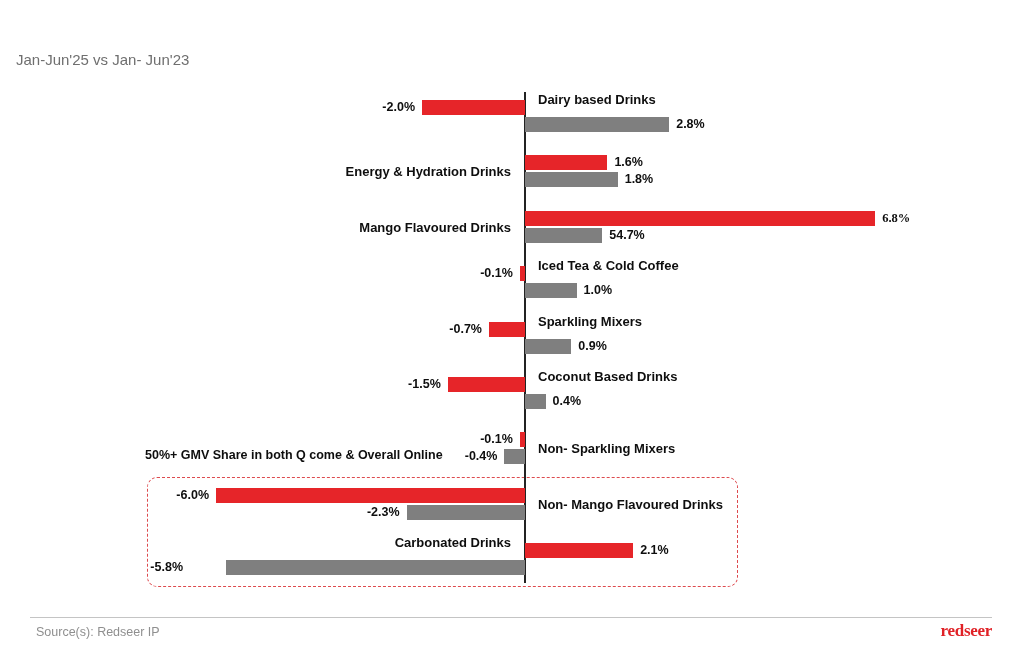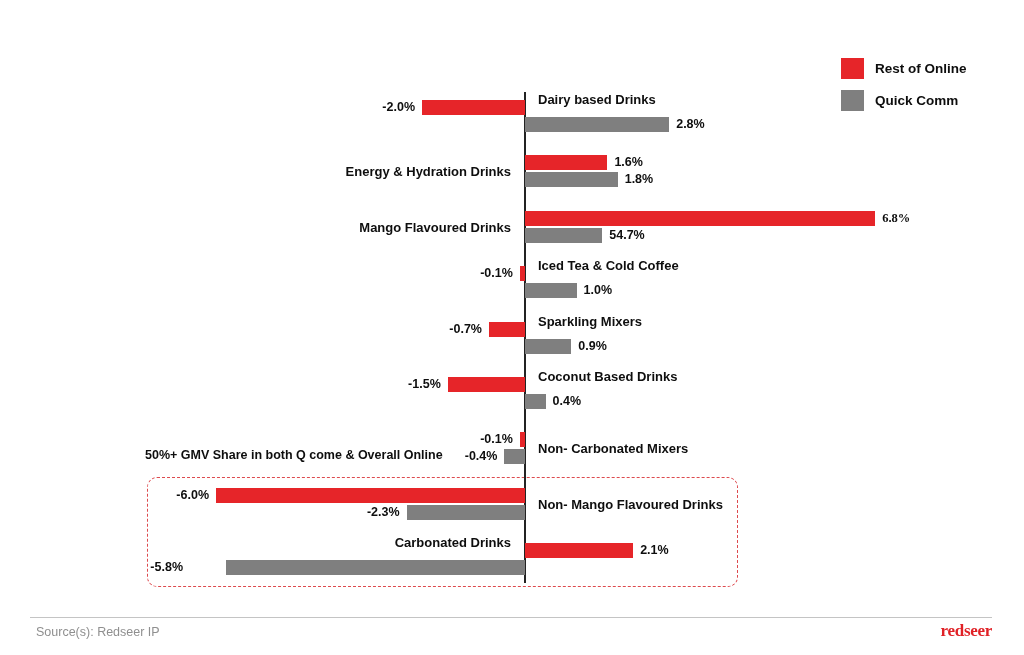--- a/index.html
+++ b/index.html
@@ -20,31 +20,22 @@
   .annotation{position:absolute;left:145px;top:448px;font-size:12.5px;font-weight:700;color:#0e0e0e;white-space:nowrap;}
   .hl-box{position:absolute;left:147px;top:477px;width:591px;height:110px;border:1.5px dashed #dd4a4e;border-radius:10px;box-sizing:border-box;}
   .footer-line{position:absolute;left:30px;top:617px;width:962px;height:1px;background:#c4c4c4;}
   .source{position:absolute;left:36px;top:625px;font-size:12.5px;color:#8f8f8f;}
   .logo{position:absolute;right:32px;top:621px;font-family:"Liberation Serif",serif;font-size:17px;font-weight:700;color:#e02126;letter-spacing:-.3px;}
 </style>
 </head>
 <body>
 
 <div class="canvas">
+  <div class="subtitle">Jan-Jun'25 vs Jan- Jun'23</div>
 
-  <div class="legend">
-    <div class="legend-row">
-      <div class="legend-swatch" style="background: rgb(230, 37, 41);"></div>
-      <div class="legend-label">Rest of Online</div>
-    </div>
-    <div class="legend-row">
-      <div class="legend-swatch" style="background: rgb(127, 127, 127);"></div>
-      <div class="legend-label">Quick Comm</div>
-    </div>
-  </div>
 
   <div class="hl-box"></div>
   <div class="axis"></div>
   <div id="plot">
       <div class="bar" style="left: 422px; top: 100px; width: 103px; background: rgb(230, 37, 41);"></div>
       <div class="bar" style="left: 525px; top: 117px; width: 144.2px; background: rgb(127, 127, 127);"></div>
       <span class="val" style="right: 609px; top: 100px;">-2.0%</span>
       <span class="val" style="left: 676.2px; top: 117px;">2.8%</span>
       <span class="cat" style="top: 92px; left: 538px;">Dairy based Drinks</span>
       <div class="bar" style="left: 525px; top: 155px; width: 82.4px; background: rgb(230, 37, 41);"></div>
@@ -69,21 +60,21 @@
       <span class="cat" style="top: 314px; left: 538px;">Sparkling Mixers</span>
       <div class="bar" style="left: 447.75px; top: 377px; width: 77.25px; background: rgb(230, 37, 41);"></div>
       <div class="bar" style="left: 525px; top: 394px; width: 20.6px; background: rgb(127, 127, 127);"></div>
       <span class="val" style="right: 583.25px; top: 377px;">-1.5%</span>
       <span class="val" style="left: 552.6px; top: 394px;">0.4%</span>
       <span class="cat" style="top: 369px; left: 538px;">Coconut Based Drinks</span>
       <div class="bar" style="left: 519.85px; top: 432px; width: 5.15px; background: rgb(230, 37, 41);"></div>
       <div class="bar" style="left: 504.4px; top: 449px; width: 20.6px; background: rgb(127, 127, 127);"></div>
       <span class="val" style="right: 511.15px; top: 432px;">-0.1%</span>
       <span class="val" style="right: 526.6px; top: 449px;">-0.4%</span>
-      <span class="cat" style="top: 441px; left: 538px;">Non- Carbonated Mixers</span>
+      <span class="cat" style="top: 441px; left: 538px;">Non- Sparkling Mixers</span>
       <div class="bar" style="left: 216px; top: 488px; width: 309px; background: rgb(230, 37, 41);"></div>
       <div class="bar" style="left: 406.55px; top: 505px; width: 118.45px; background: rgb(127, 127, 127);"></div>
       <span class="val" style="right: 815px; top: 488px;">-6.0%</span>
       <span class="val" style="right: 624.45px; top: 505px;">-2.3%</span>
       <span class="cat" style="top: 497px; left: 538px;">Non- Mango Flavoured Drinks</span>
       <div class="bar" style="left: 525px; top: 543px; width: 108.15px; background: rgb(230, 37, 41);"></div>
       <div class="bar" style="left: 226.3px; top: 560px; width: 298.7px; background: rgb(127, 127, 127);"></div>
       <span class="val" style="left: 640.15px; top: 543px;">2.1%</span>
       <span class="val" style="right: 841px; top: 560px;">-5.8%</span>
       <span class="cat" style="top: 535px; right: 513px;">Carbonated Drinks</span>

